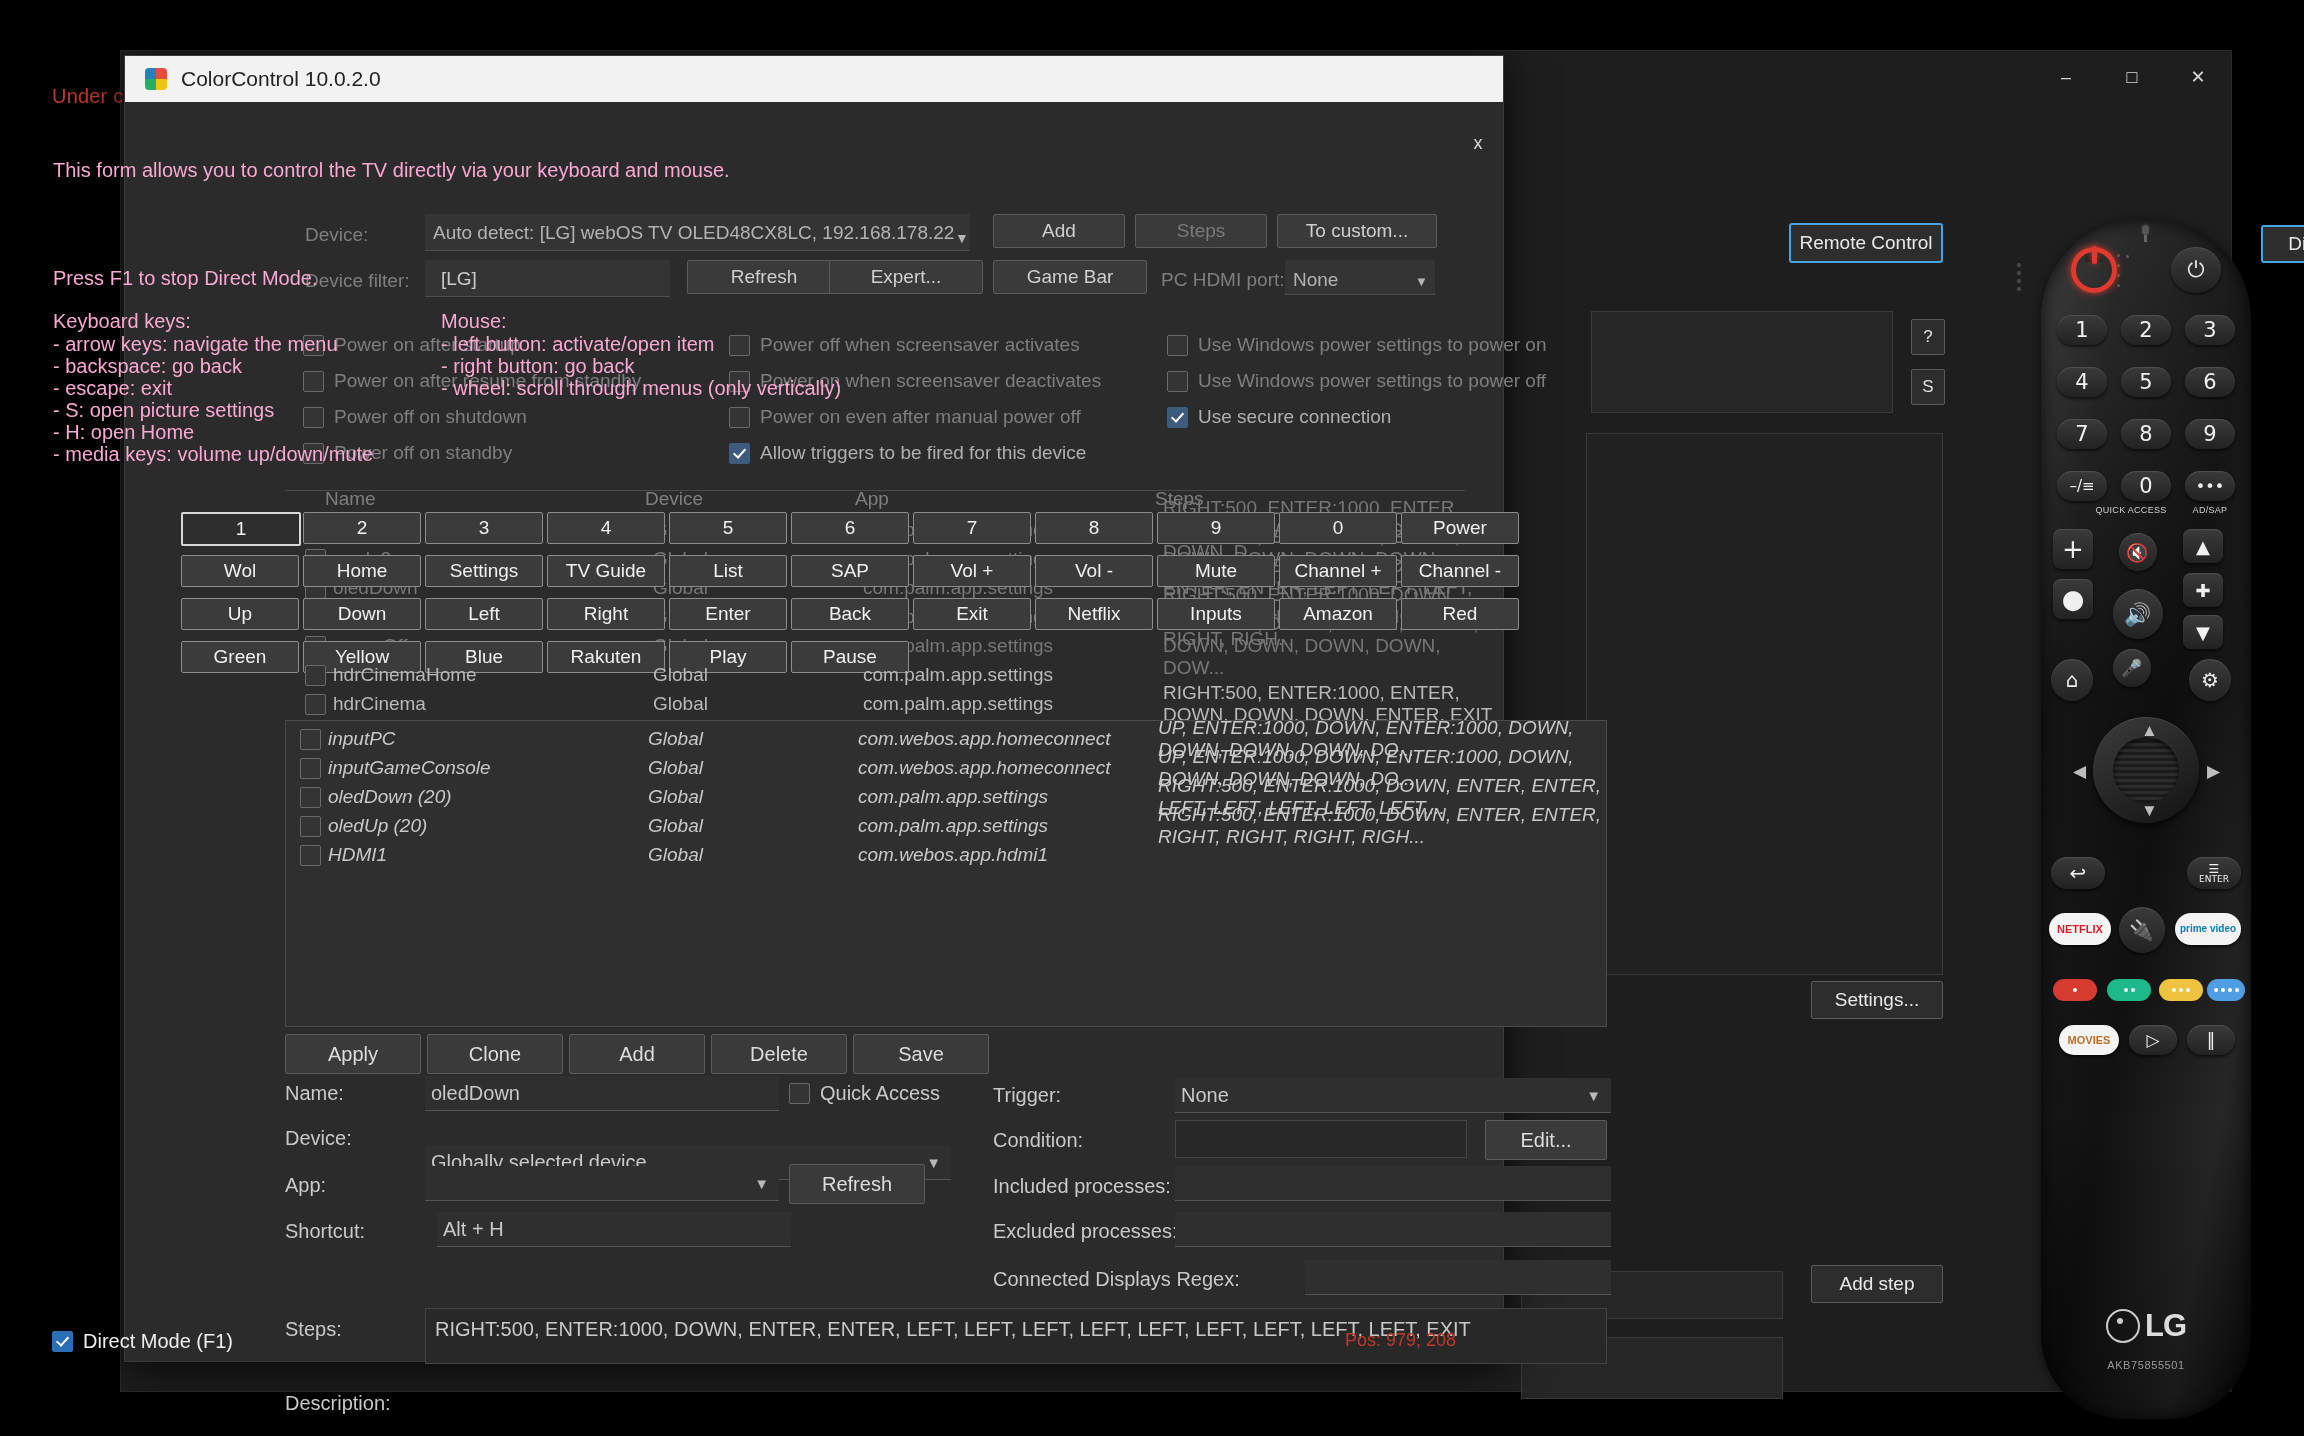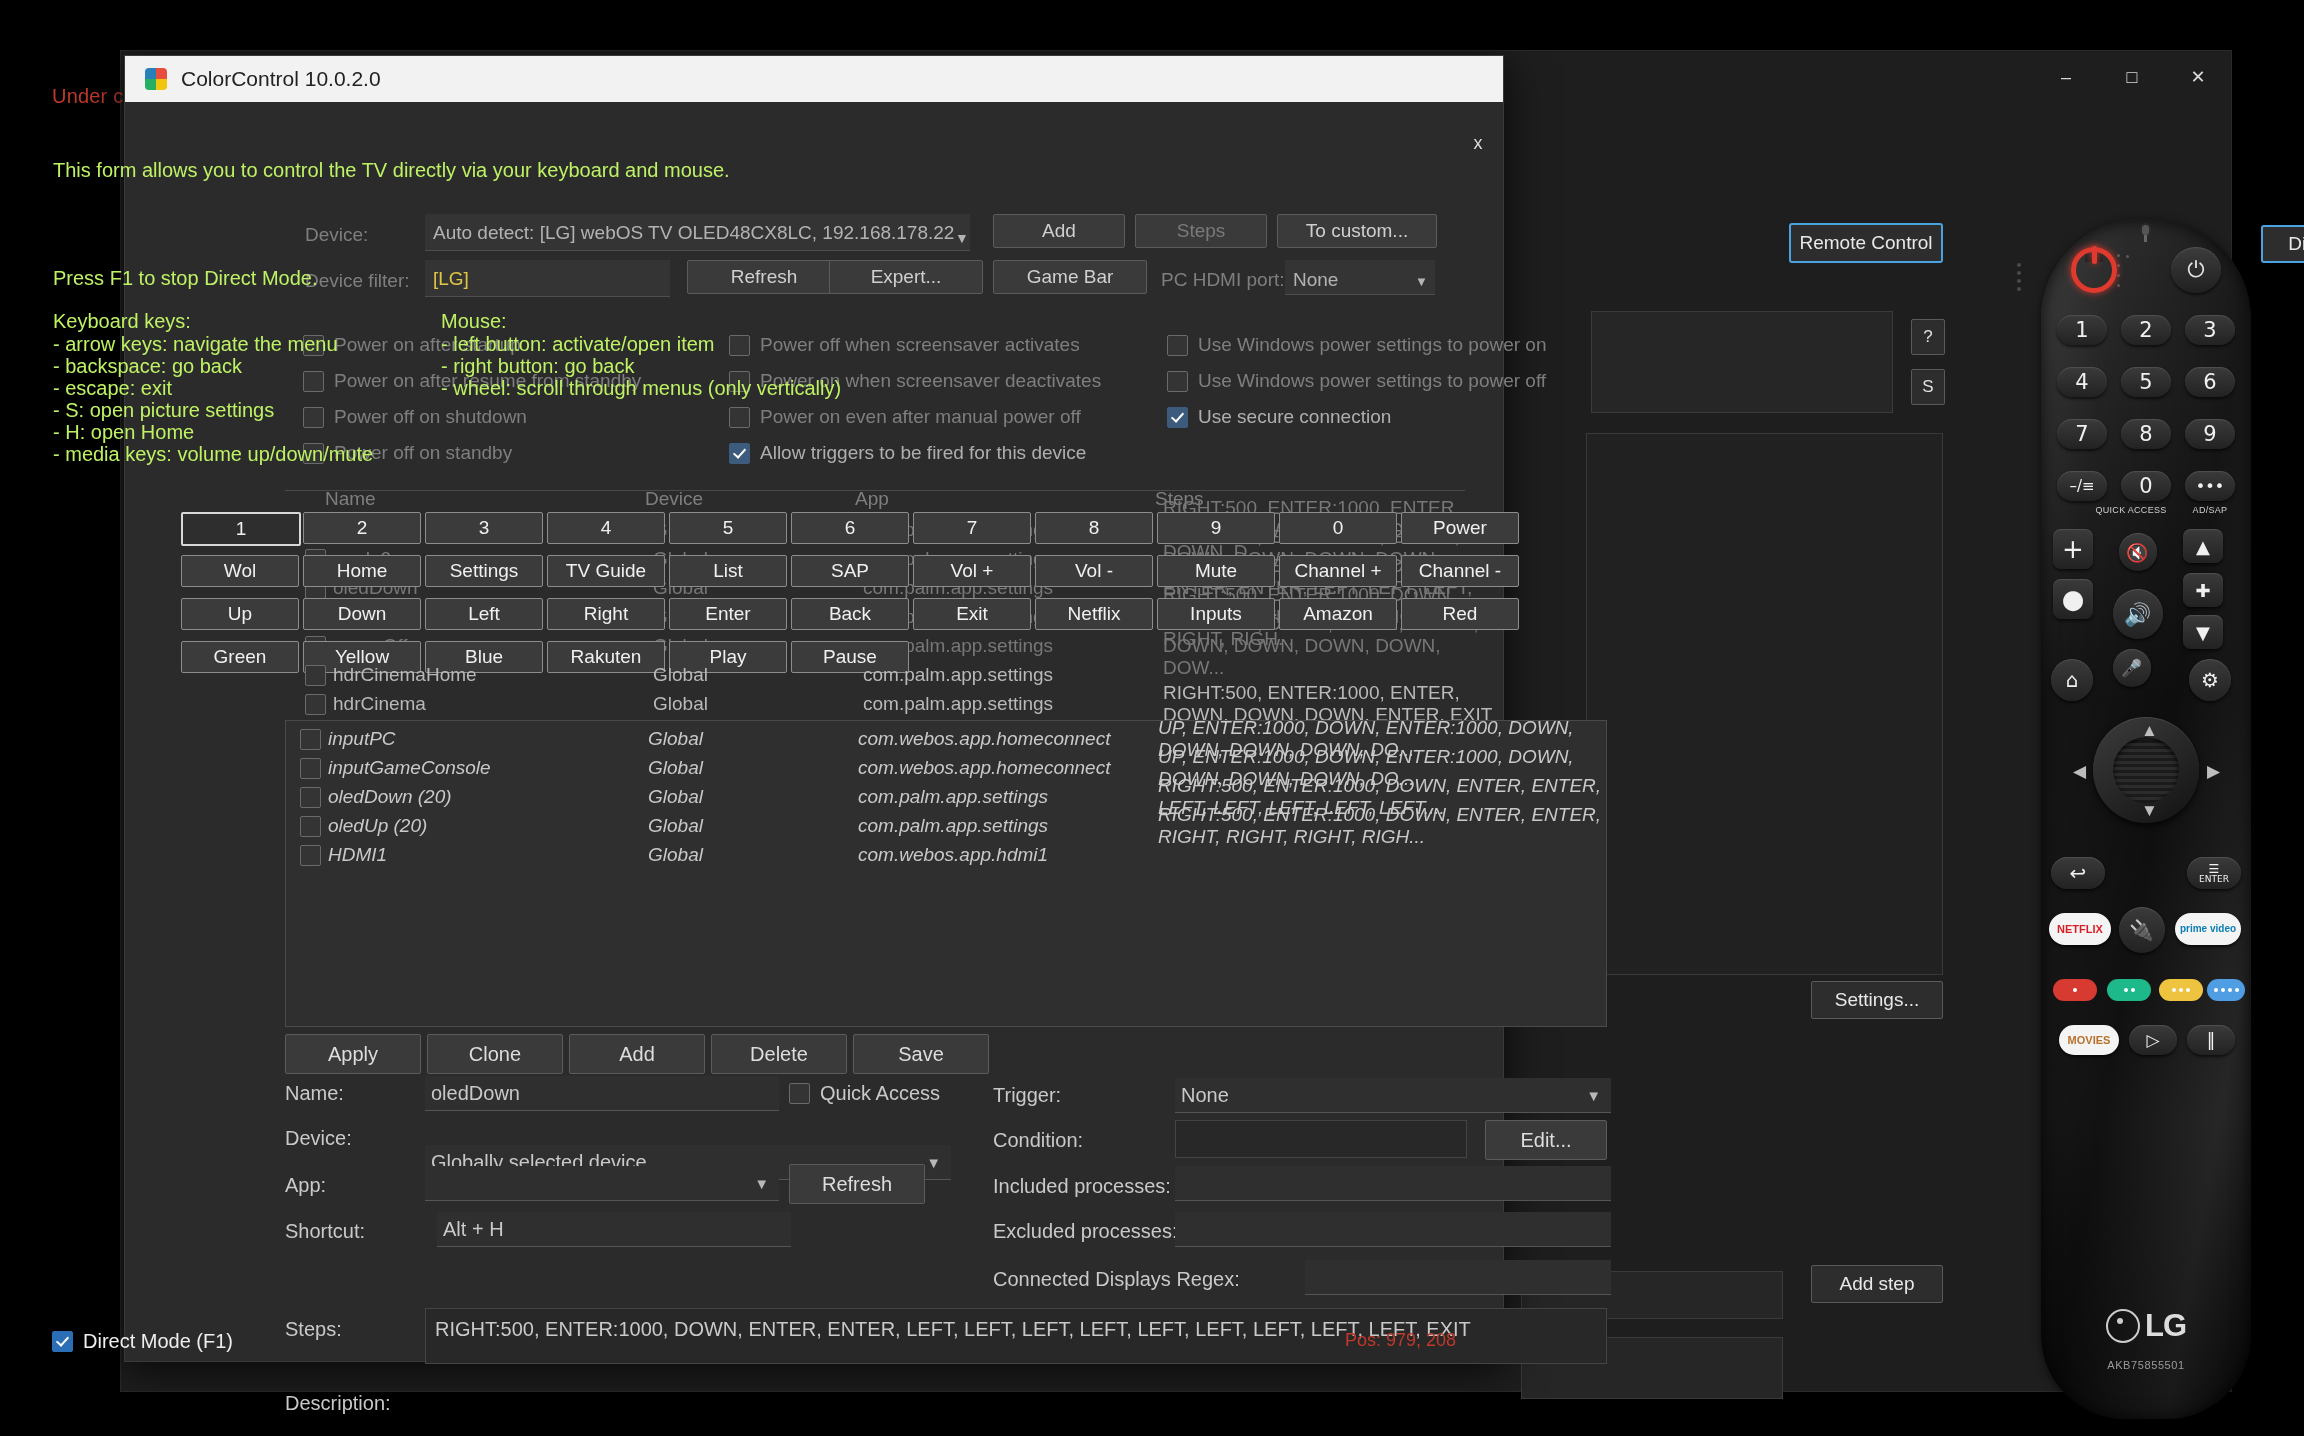--- a/index.html
+++ b/index.html
@@ -182,21 +182,21 @@
     display:flex;align-items:center;padding-left:20px;font-size:21px;
   }
   .dlg-icon{width:22px;height:22px;margin-right:14px;border-radius:4px;
             background:conic-gradient(#e74c3c 0 25%,#f1c40f 0 50%,#27ae60 0 75%,#2980b9 0 100%);}
   .dlg-close{
     position:absolute;right:10px;top:74px;width:30px;height:26px;color:#ddd;
     display:flex;align-items:center;justify-content:center;font-size:18px;
   }
   .dlg-body{position:absolute;left:0;top:46px;right:0;bottom:0;}
 
-  .txt{position:absolute;font-size:20px;color:#bef264;white-space:nowrap;}
+  .txt{position:absolute;font-size:20px;color:#f9a8d4;white-space:nowrap;}
 
   
   .btngrid{position:absolute;left:56px;top:410px;width:1270px;}
   .gbtn{
     position:absolute;height:30px;border:1px solid #8d8d8d;border-radius:2px;
     background:#3b3b3b;color:#f0f0f0;font-size:19px;
     display:flex;align-items:center;justify-content:center;
   }
   .gbtn.sel{border:2px solid #d8d8d8;background:#2e2e2e;}
 
@@ -399,21 +399,21 @@
       <div class="ghost-field" style="left:300px;top:112px;width:545px;height:36px"></div>
       <div class="ghost" style="left:308px;top:120px;color:#c9c9c9">Auto detect: [LG] webOS TV OLED48CX8LC, 192.168.178.22</div>
       <div style="position:absolute;left:830px;top:128px;color:#b5b5b5;font-size:14px">▼</div>
 
       <div class="ghost-btn" style="left:868px;top:112px;width:130px">Add</div>
       <div class="ghost-btn" style="left:1010px;top:112px;width:130px;color:#7a7a7a">Steps</div>
       <div class="ghost-btn" style="left:1152px;top:112px;width:158px">To custom...</div>
 
       <div class="ghost" style="left:180px;top:168px">Device filter:</div>
       <div class="ghost-field" style="left:300px;top:158px;width:245px;height:36px"></div>
-      <div class="ghost" style="left:308px;top:166px;color:#fde047">[LG]</div>
+      <div class="ghost" style="left:316px;top:166px;color:#e5e5e5">[LG]</div>
       <div class="ghost-btn" style="left:562px;top:158px;width:152px">Refresh</div>
       <div class="ghost-btn" style="left:704px;top:158px;width:152px">Expert...</div>
       <div class="ghost-btn" style="left:868px;top:158px;width:152px">Game Bar</div>
       <div class="ghost" style="left:1036px;top:167px">PC HDMI port:</div>
       <div class="ghost-field" style="left:1160px;top:158px;width:150px;height:34px"></div>
       <div class="ghost" style="left:1168px;top:167px;color:#c9c9c9">None</div>
       <div style="position:absolute;left:1290px;top:172px;color:#b5b5b5;font-size:13px">▼</div>
 
       <div style="position:absolute;left:178px;top:232px;display:flex;align-items:center;gap:10px">
         <span class="cb dim"></span>

